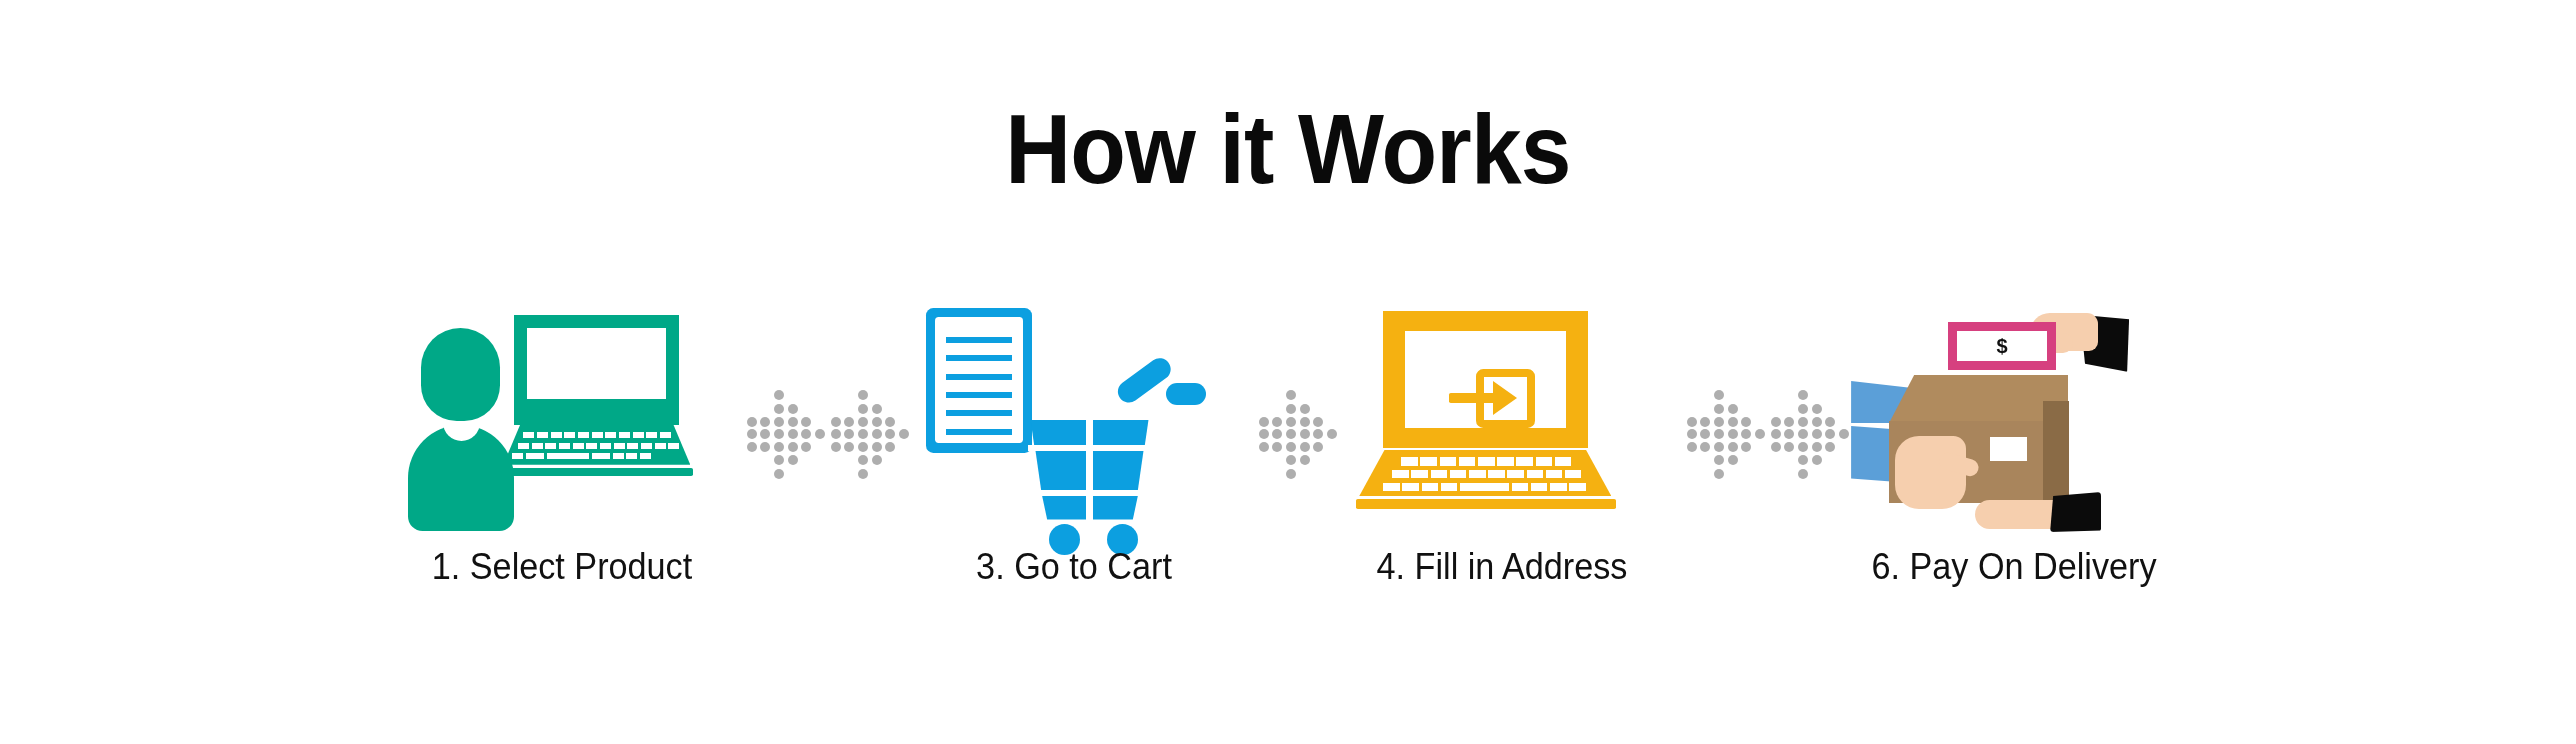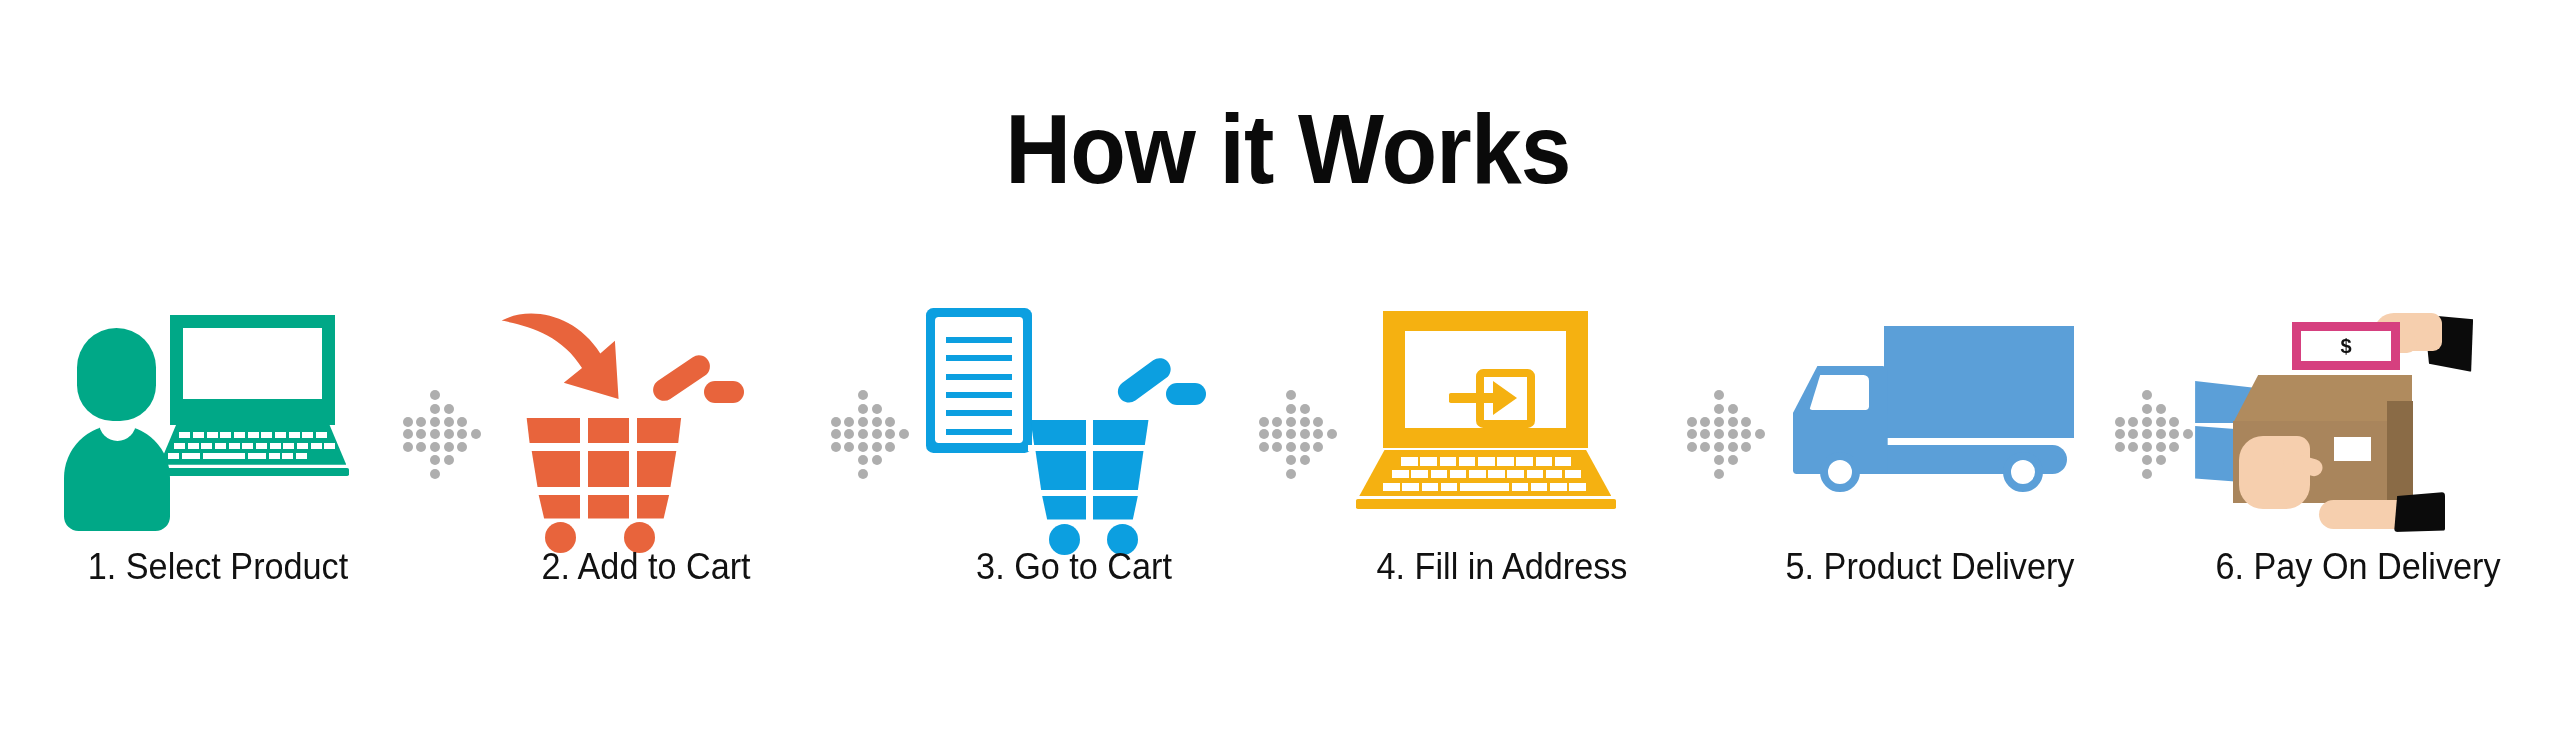--- a/index.html
+++ b/index.html
@@ -297,41 +297,20 @@
           <div class="dot" style="left:19px; top:52px;"></div>
         <div class="dot" style="left:33px; top:52px;"></div>
           <div class="dot" style="left:47px; top:52px;"></div>
         <div class="dot" style="left:60px; top:52px;"></div>
         <div class="dot" style="left:33px; top:65px;"></div>
           <div class="dot" style="left:47px; top:65px;"></div>
         <div class="dot" style="left:33px; top:79px;"></div>
       </div>
     </div>
 
-    <div class="step">
-      <div class="icon-area">
-        <div class="ic2" style="--orange:#E8643C;">
-          <svg class="curve-arrow" viewBox="0 0 150 118">
-            <path d="M4 18 C34 2 84 10 112 54 L128 40 L132 104 L72 86 L92 70 C70 34 34 24 4 18 Z" fill="#E8643C"></path>
-          </svg>
-          <div class="bar" style="left:22px; top:110px; width:161px; height:27.4px; clip-path:polygon(2% 0,98% 0,96% 100%,4% 100%);"></div>
-          <div class="bar" style="left:25.6px; top:143px; width:154px; height:38px; clip-path:polygon(3% 0,97% 0,93% 100%,7% 100%);"></div>
-          <div class="bar" style="left:33px; top:187px; width:139px; height:24px; clip-path:polygon(3% 0,97% 0,93% 100%,7% 100%);"></div>
-          <div class="bar" style="left:79px; top:110px; width:7.3px; height:101px; background:#fff;"></div>
-          <div class="bar" style="left:128px; top:110px; width:7.3px; height:101px; background:#fff;"></div>
-          <div class="bar" style="left:22px; top:135px; width:161px; height:7.3px; background:#fff;"></div>
-          <div class="bar" style="left:22px; top:179px; width:161px; height:7.3px; background:#fff;"></div>
-          <div class="bar" style="left:154px; top:77px; width:64px; height:22px; border-radius:11px; transform:rotate(-34deg); transform-origin:left center;"></div>
-          <div class="bar" style="left:203px; top:73px; width:40px; height:22px; border-radius:11px;"></div>
-          <div class="wheel" style="left:44px; top:214px; width:31px; height:31px;"></div>
-          <div class="wheel" style="left:123px; top:214px; width:31px; height:31px;"></div>
-        </div>
-      </div>
-      <div class="step-label">2. Add to Cart</div>
-    </div>
 
     <div class="sep">
       <div class="dots">
         <div class="dot" style="left:33px; top:0px;"></div>
         <div class="dot" style="left:33px; top:13.7px;"></div>
           <div class="dot" style="left:47px; top:13.7px;"></div>
         <div class="dot" style="left:5.5px; top:26.5px;"></div>
           <div class="dot" style="left:19px; top:26.5px;"></div>
         <div class="dot" style="left:33px; top:26.5px;"></div>
           <div class="dot" style="left:47px; top:26.5px;"></div>
@@ -480,33 +459,20 @@
           <div class="dot" style="left:19px; top:52px;"></div>
         <div class="dot" style="left:33px; top:52px;"></div>
           <div class="dot" style="left:47px; top:52px;"></div>
         <div class="dot" style="left:60px; top:52px;"></div>
         <div class="dot" style="left:33px; top:65px;"></div>
           <div class="dot" style="left:47px; top:65px;"></div>
         <div class="dot" style="left:33px; top:79px;"></div>
       </div>
     </div>
 
-    <div class="step">
-      <div class="icon-area">
-        <div class="ic5" style="--truck:#5B9FD8;">
-          <div class="cargo"></div>
-          <div class="chassis"></div>
-          <div class="cab"></div>
-          <div class="cabwin"></div>
-          <div class="tyre" style="left:35px; top:126px; width:40px; height:40px;"></div>
-          <div class="tyre" style="left:218px; top:126px; width:40px; height:40px;"></div>
-        </div>
-      </div>
-      <div class="step-label">5. Product Delivery</div>
-    </div>
 
     <div class="sep">
       <div class="dots">
         <div class="dot" style="left:33px; top:0px;"></div>
         <div class="dot" style="left:33px; top:13.7px;"></div>
           <div class="dot" style="left:47px; top:13.7px;"></div>
         <div class="dot" style="left:5.5px; top:26.5px;"></div>
           <div class="dot" style="left:19px; top:26.5px;"></div>
         <div class="dot" style="left:33px; top:26.5px;"></div>
           <div class="dot" style="left:47px; top:26.5px;"></div>

